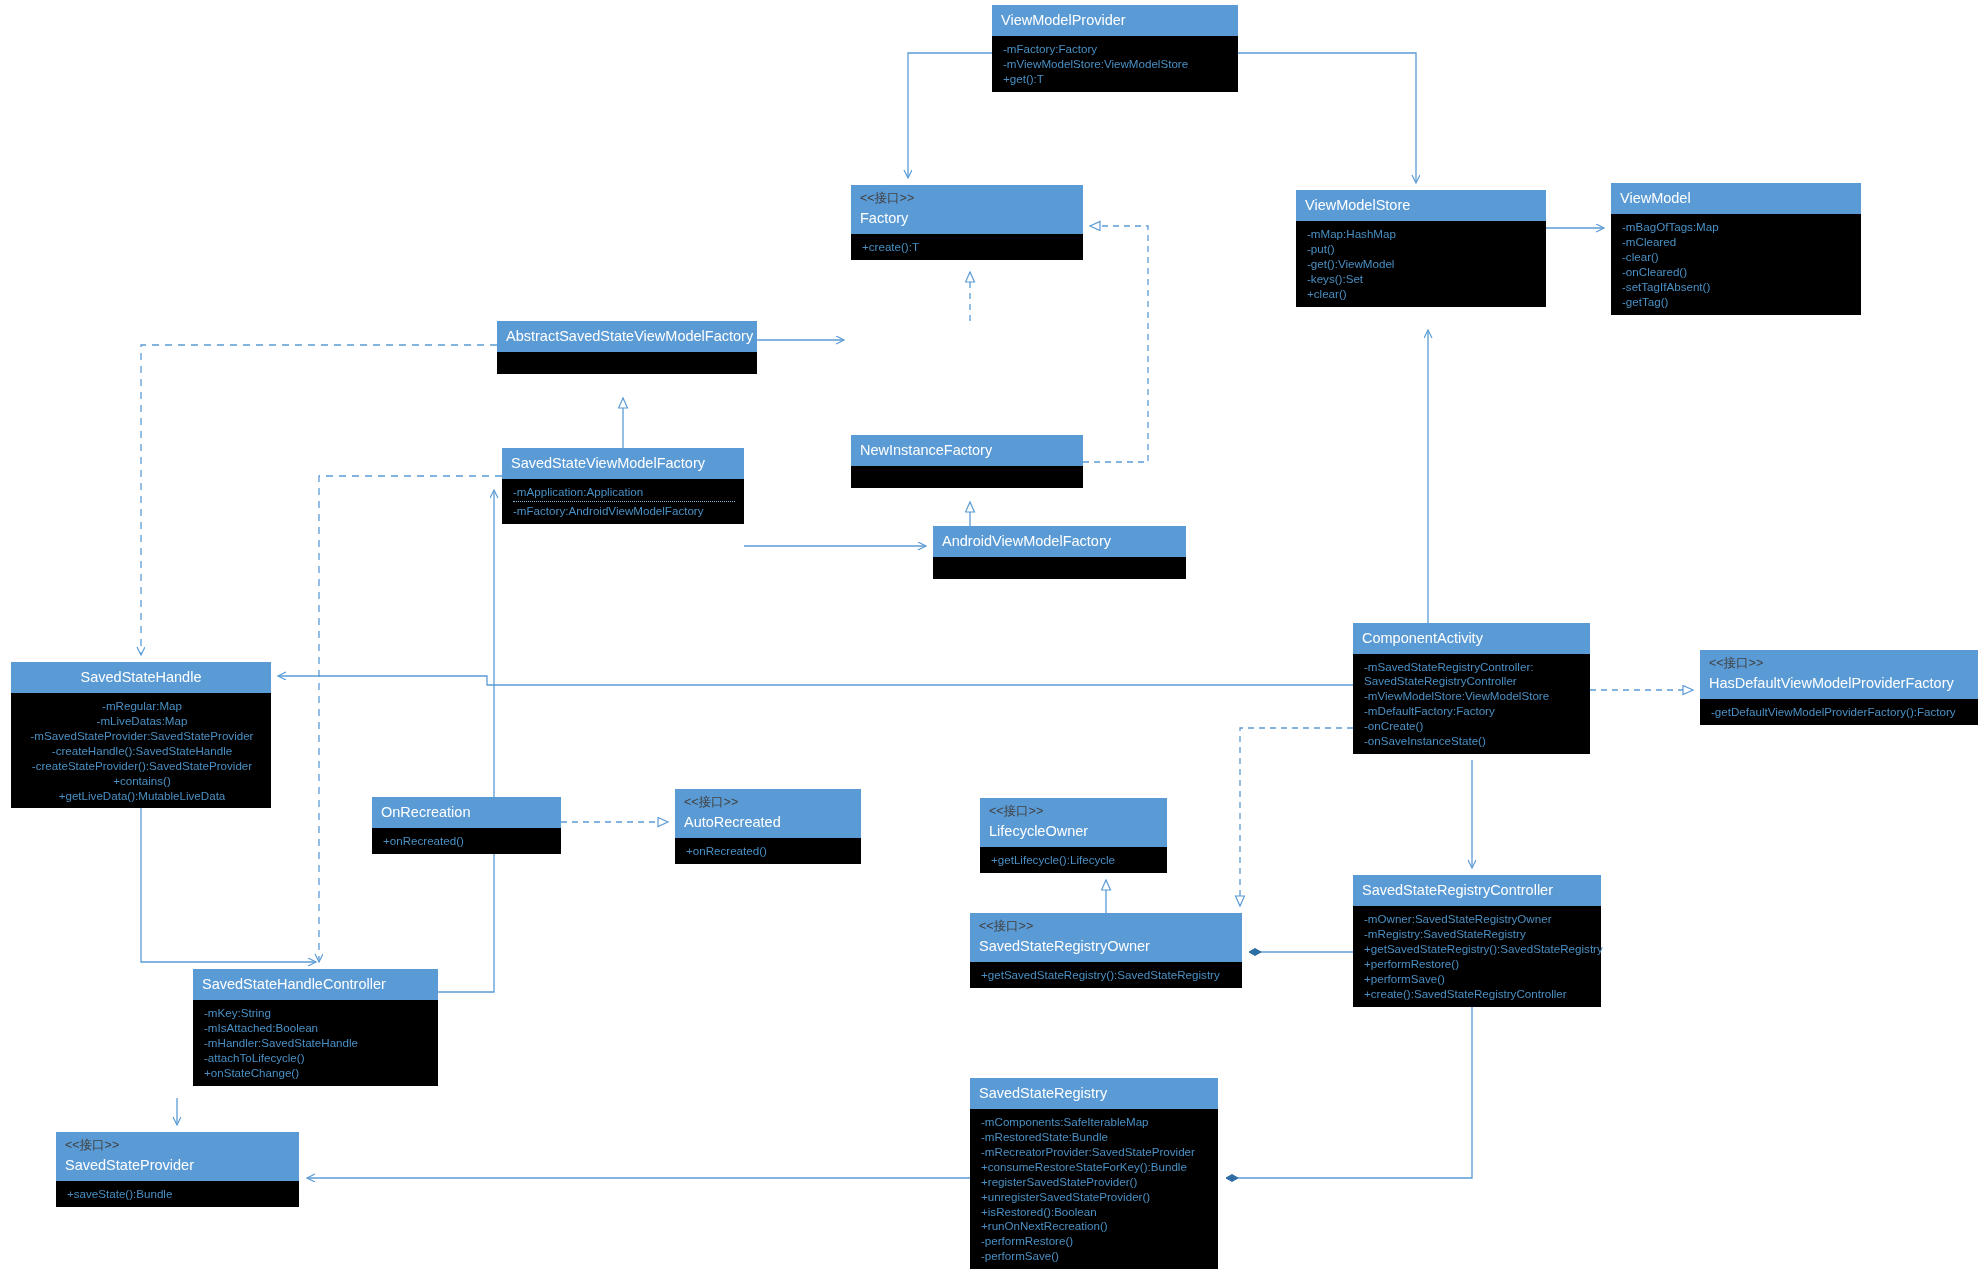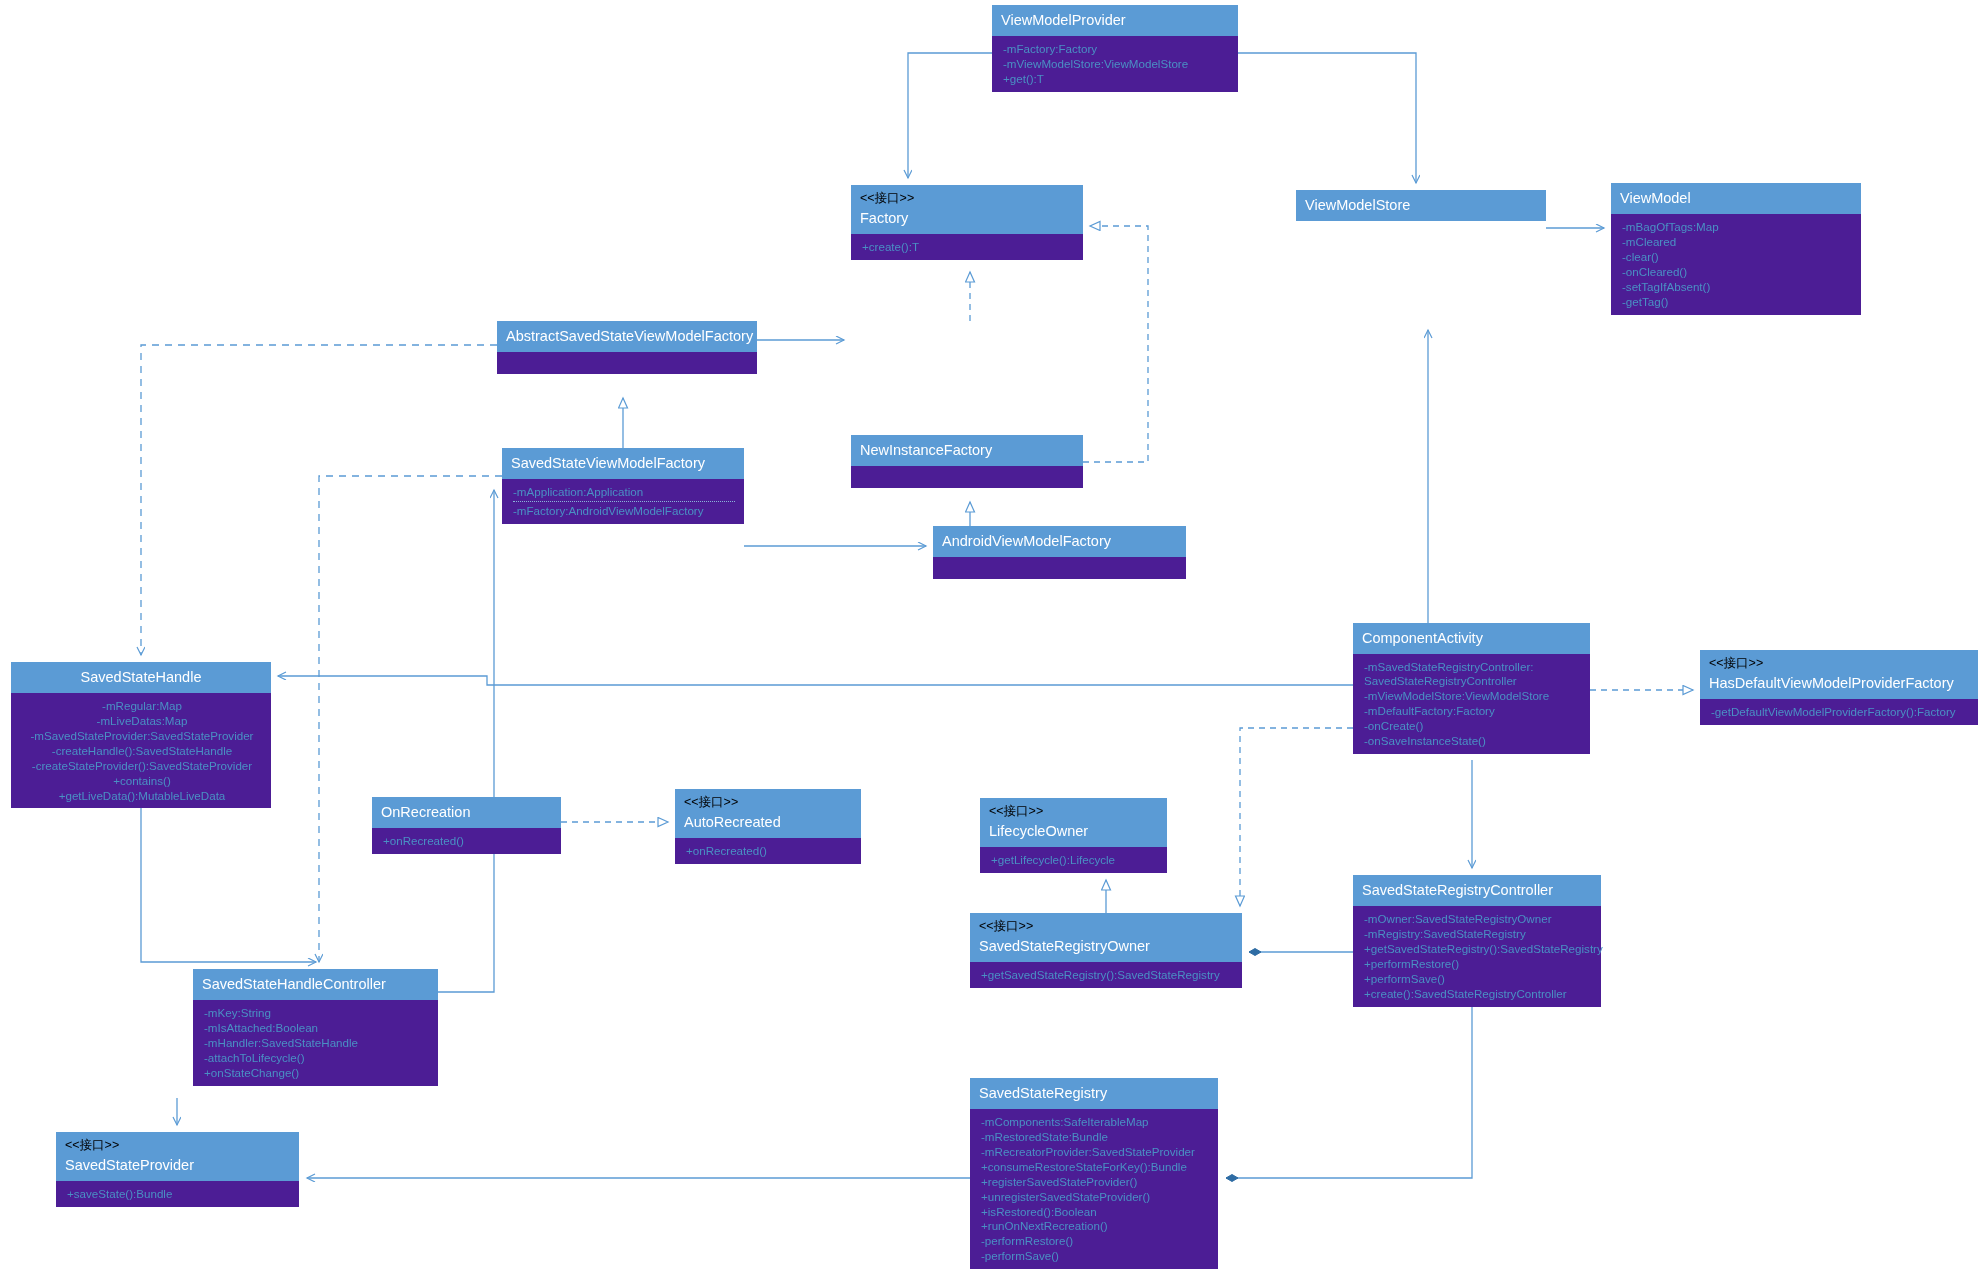--- a/index.html
+++ b/index.html
@@ -32,33 +32,33 @@
     box-shadow: 0 0 0 0 rgba(0,0,0,0);
   }
   .uml-header {
     background: #5b9bd5;
     color: #ffffff;
     padding: 6px 9px 7px 9px;
     line-height: 1.25;
   }
   .uml-stereo {
     font-size: 12.5px;
-    color: #000000;
+    color: #404040;
     display: block;
     letter-spacing: 0px;
     margin-bottom: 2px;
   }
   .uml-title {
     font-size: 14.5px;
     color: #ffffff;
     display: block;
     white-space: nowrap;
   }
   .uml-body {
-    background: #4c1d95;
+    background: #000000;
     padding: 5px 9px 6px 11px;
     min-height: 16px;
   }
   .uml-body.empty { padding: 0; height: 22px; }
   .uml-row {
     font-size: 11.6px;
     color: #4a90c4;
     line-height: 1.2;
     white-space: normal;
     padding: 1px 0 0 0;
@@ -157,20 +157,27 @@
     </div>
     <div class="uml-body">
       <div class="uml-row">+create():T</div>
     </div>
   </div>
 
   <div class="uml-class" id="c-ViewModelStore" style="left: 1288px; top: 190px; width: 250px;">
     <div class="uml-header">
       <span class="uml-title">ViewModelStore</span>
     </div>
+    <div class="uml-body">
+      <div class="uml-row">-mMap:HashMap</div>
+      <div class="uml-row">-put()</div>
+      <div class="uml-row">-get():ViewModel</div>
+      <div class="uml-row">-keys():Set</div>
+      <div class="uml-row">+clear()</div>
+    </div>
   </div>
 
   <div class="uml-class" id="c-ViewModel" style="left: 1603px; top: 183px; width: 250px;">
     <div class="uml-header">
       <span class="uml-title">ViewModel</span>
     </div>
     <div class="uml-body">
       <div class="uml-row">-mBagOfTags:Map</div>
       <div class="uml-row">-mCleared</div>
       <div class="uml-row">-clear()</div>

